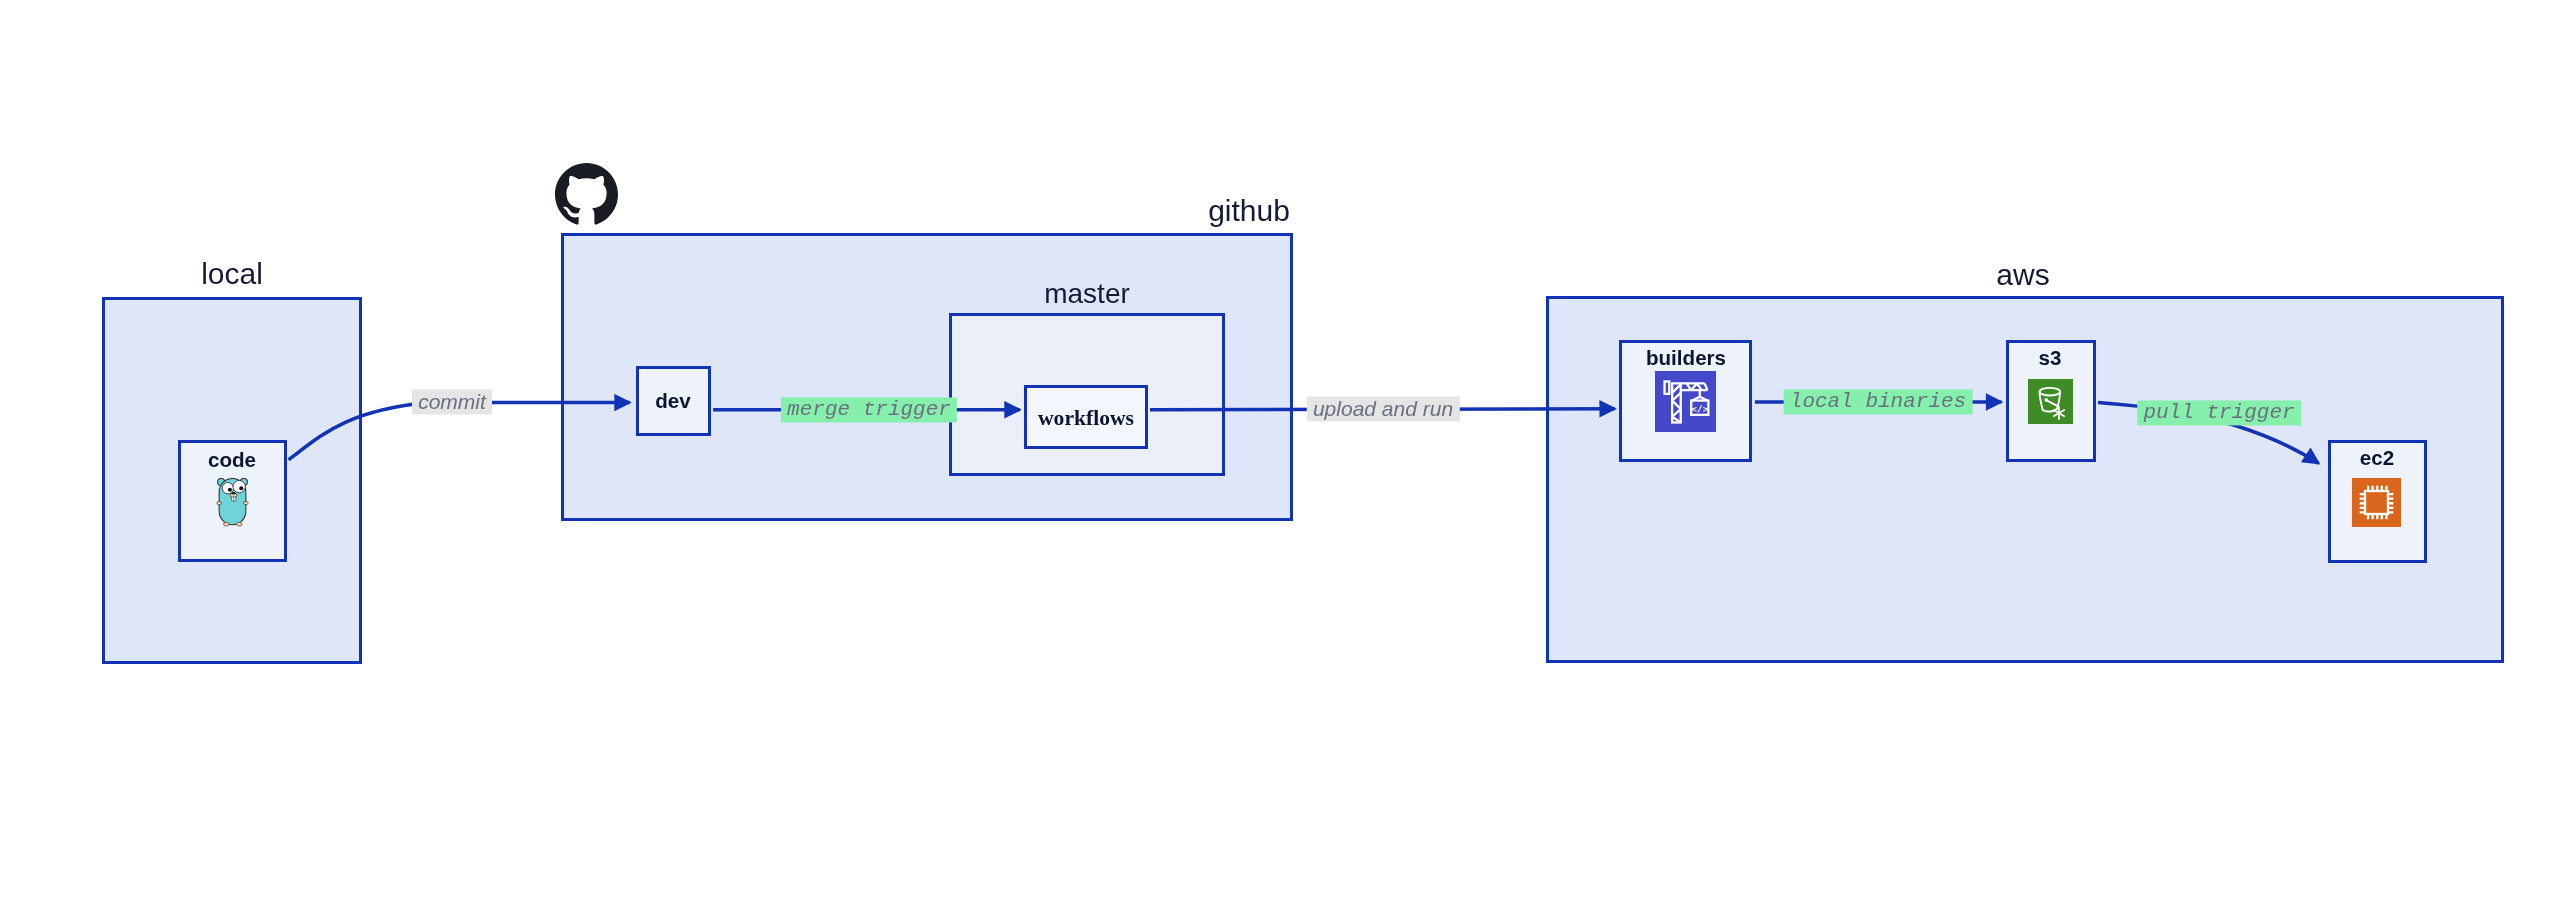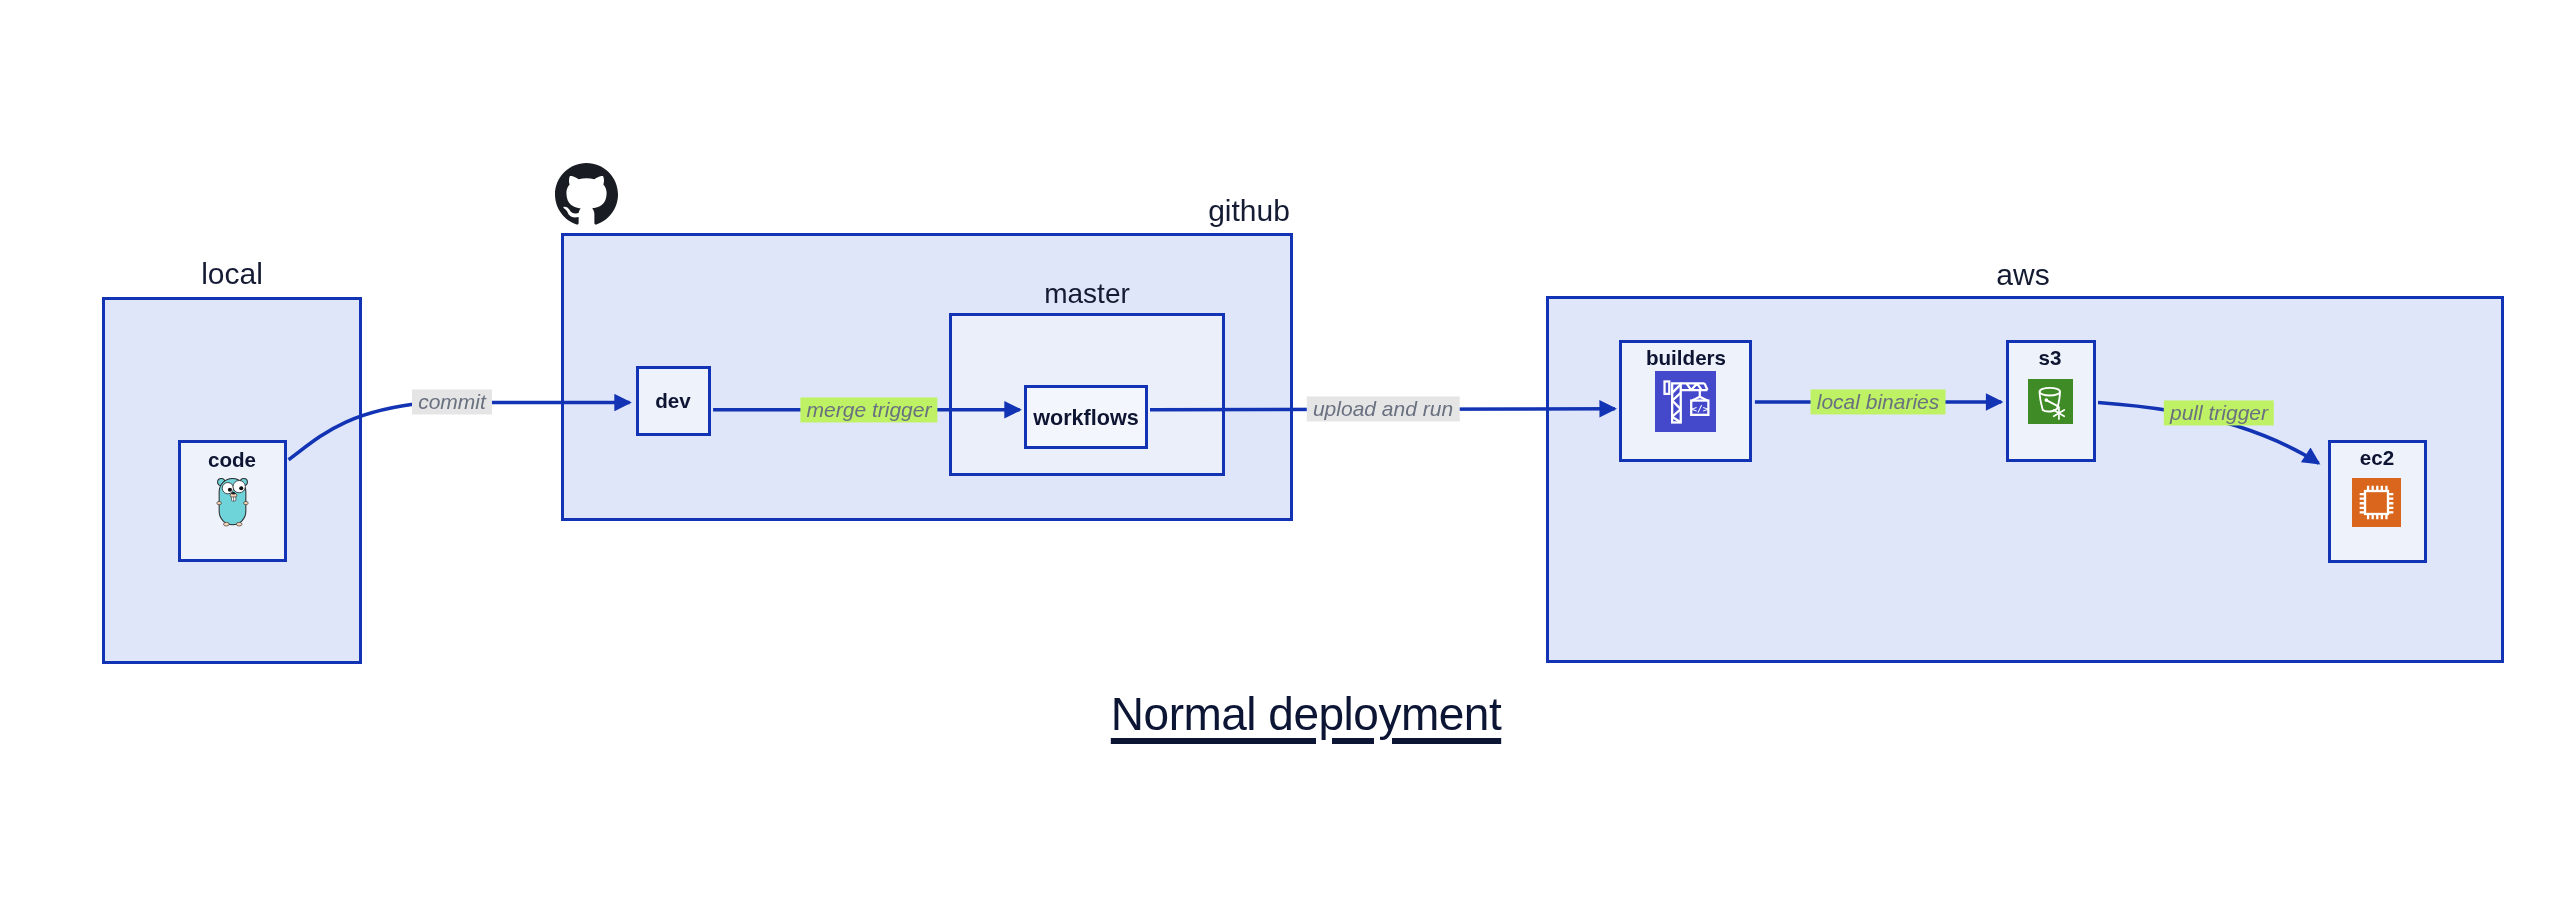--- a/index.html
+++ b/index.html
@@ -47,21 +47,21 @@
     transform: translate(-50%, -50%);
     color: #697080;
     font-size: 21px;
     font-style: italic;
     white-space: nowrap;
     padding: 1px 6.2px;
     line-height: 1.1;
     z-index: 10;
   }
   .edge-label.on-white { background: #e5e5e5; }
-  .edge-label.on-fill  { background: #bef264; }
+  .edge-label.on-fill  { background: #86efac; font-family: Liberation Mono, monospace; }
   .icon { position: absolute; z-index: 4; }
   #edges-layer {
     position: absolute;
     left: 0; top: 0;
     width: 2604px; height: 902px;
     z-index: 6;
     pointer-events: none;
   }
   #diagram-title {
     position: absolute;
@@ -93,21 +93,21 @@
 
   <div class="node-box" style="left:178px; top:440px; width:109px; height:122px;"></div>
   <div class="node-box" style="left:636px; top:366px; width:75px; height:70px;"></div>
   <div class="node-box" style="left:1024px; top:385px; width:124px; height:64px; background:#f4f6fd;"></div>
   <div class="node-box" style="left:1619px; top:340px; width:133px; height:122px;"></div>
   <div class="node-box" style="left:2006px; top:340px; width:90px; height:122px;"></div>
   <div class="node-box" style="left:2328px; top:440px; width:99px; height:123px;"></div>
 
   <div class="node-label" style="left:232px; top:460px;">code</div>
   <div class="node-label" style="left:673px; top:401px;">dev</div>
-  <div class="node-label" style="left:1086px; top:418px; font-size:21.6px;">workflows</div>
+  <div class="node-label" style="left:1086px; top:418px; font-size:21.6px;font-family:Liberation Serif, serif;">workflows</div>
   <div class="node-label" style="left:1686px; top:358px;">builders</div>
   <div class="node-label" style="left:2050px; top:358px;">s3</div>
   <div class="node-label" style="left:2377px; top:458px;">ec2</div>
 
   <svg class="icon" style="left:555px; top:163px;" width="63" height="63" viewBox="0 0 24 24">
     <path fill="#191d23" d="M12 0c-6.626 0-12 5.373-12 12 0 5.302 3.438 9.8 8.207 11.387.599.111.793-.261.793-.577v-2.234c-3.338.726-4.033-1.416-4.033-1.416-.546-1.387-1.333-1.756-1.333-1.756-1.089-.745.083-.729.083-.729 1.205.084 1.839 1.237 1.839 1.237 1.07 1.834 2.807 1.304 3.492.997.107-.775.418-1.305.762-1.604-2.665-.305-5.467-1.334-5.467-5.931 0-1.311.469-2.381 1.236-3.221-.124-.303-.535-1.524.117-3.176 0 0 1.008-.322 3.301 1.23.957-.266 1.983-.399 3.003-.404 1.02.005 2.047.138 3.006.404 2.291-1.552 3.297-1.23 3.297-1.23.653 1.653.242 2.874.118 3.176.77.84 1.235 1.911 1.235 3.221 0 4.609-2.807 5.624-5.479 5.921.43.372.823 1.102.823 2.222v3.293c0 .319.192.694.801.576 4.765-1.589 8.199-6.086 8.199-11.386 0-6.627-5.373-12-12-12z"></path>
   </svg>
 
   <svg class="icon" style="left:214px; top:471px;" width="37" height="57" viewBox="0 0 72 110">
     <circle cx="14" cy="21" r="7" fill="#6fd3da" stroke="#2b2b2b" stroke-width="2"></circle>
@@ -181,16 +181,15 @@
     <path d="M 3406 780 L 3884 780" fill="none" stroke="#1133b4" stroke-width="7" marker-end="url(#arrowhead)"></path>
     <path d="M 4072 781 C 4170 788, 4268 804, 4340 826 C 4412 849, 4462 874, 4500 899" fill="none" stroke="#1133b4" stroke-width="7" marker-end="url(#arrowhead)"></path>
   </svg>
 
   <div class="edge-label on-white" style="left:452px; top:402px;">commit</div>
   <div class="edge-label on-fill" style="left:869px; top:410px;">merge trigger</div>
   <div class="edge-label on-white" style="left:1383px; top:409px;">upload and run</div>
   <div class="edge-label on-fill" style="left:1878px; top:402px;">local binaries</div>
   <div class="edge-label on-fill" style="left:2219px; top:413px;">pull trigger</div>
 
-  <div id="diagram-title" style="left:1306px; top:714px;">Normal deployment</div>
 
 </div>
 
 
 </body></html>

